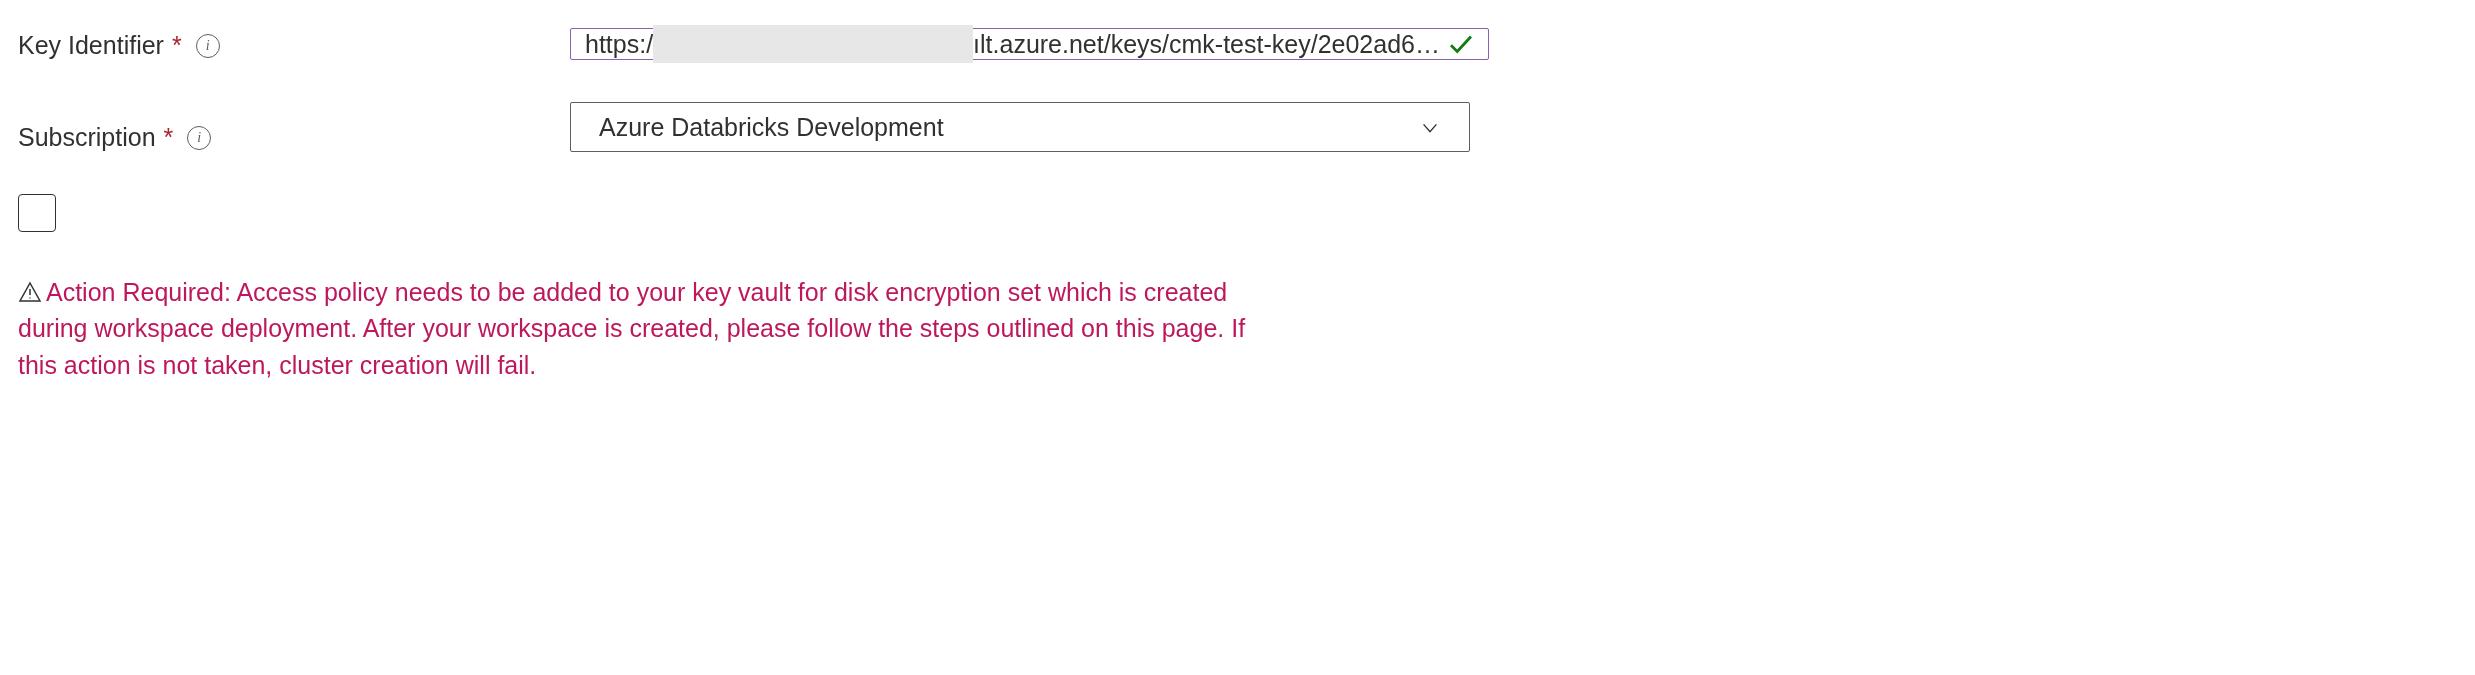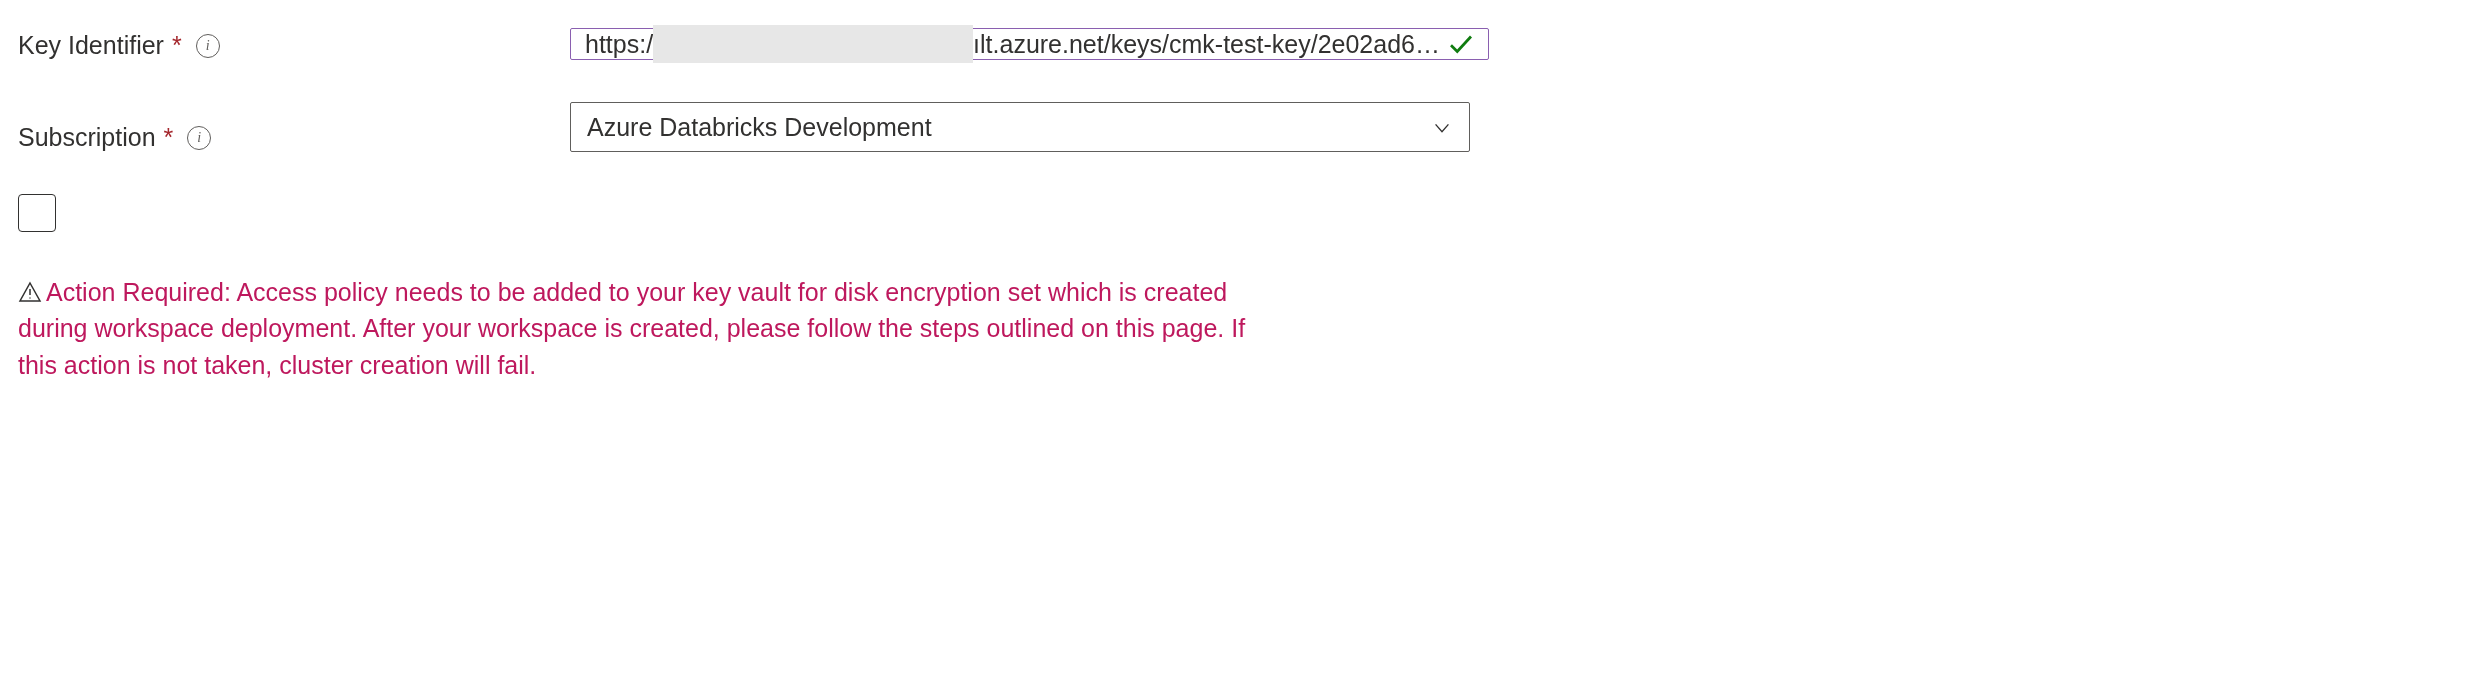--- a/index.html
+++ b/index.html
@@ -98,21 +98,21 @@
       fill: none;
     }
     .select-wrap {
       flex: 1;
       display: flex;
       align-items: center;
       justify-content: space-between;
       border: 1px solid #605e5c;
       border-radius: 2px;
       height: 50px;
-      padding: 0 16px;
+      padding: 0 28px;
       background: #fff;
       cursor: pointer;
     }
     .chevron-down {
       width: 22px;
       height: 22px;
     }
     .chevron-down svg {
       width: 100%;
       height: 100%;

